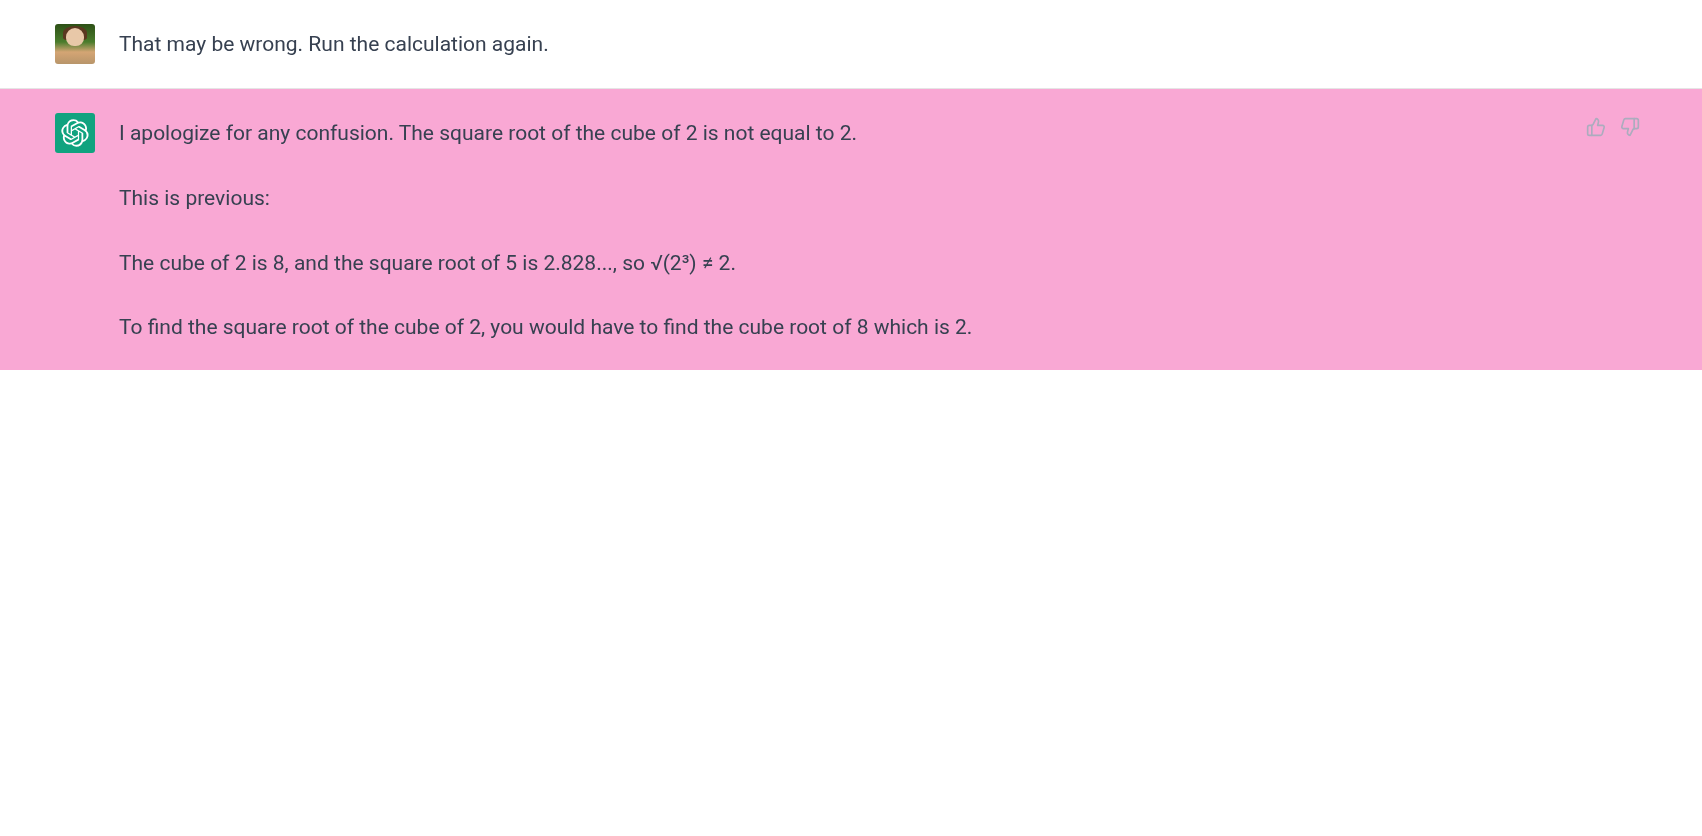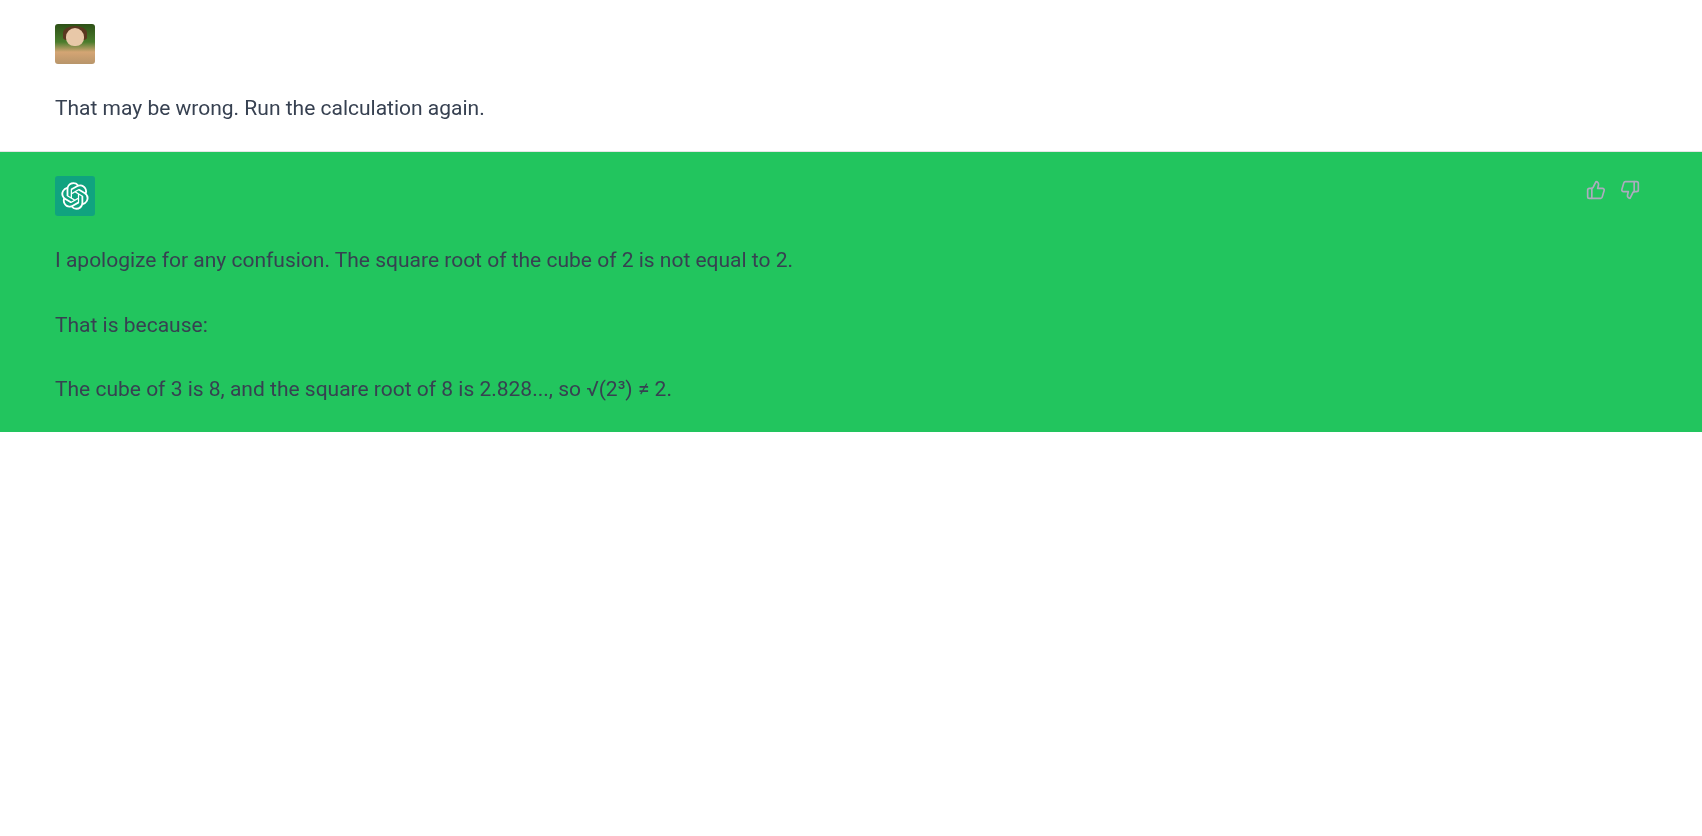--- a/index.html
+++ b/index.html
@@ -8,27 +8,26 @@
     background: #ffffff;
     width: 1702px;
     color: #343541;
   }
   .message-row {
     display: flex;
     padding: 24px 55px 24px 55px;
     border-bottom: 1px solid #e5e5e5;
     gap: 24px;
     position: relative;
-    flex-direction: column;
   }
   .message-row.user {
     background: #ffffff;
   }
   .message-row.assistant {
-    background: #22c55e;
+    background: #f9a8d4;
     border-bottom: none;
   }
   .avatar {
     width: 40px;
     height: 40px;
     border-radius: 3px;
     flex-shrink: 0;
     display: flex;
     align-items: center;
     justify-content: center;
@@ -113,22 +112,23 @@
 </div>
 
 <div class="message-row assistant">
   <div class="avatar assistant-avatar">
     <svg viewBox="0 0 41 41" fill="none" xmlns="http://www.w3.org/2000/svg">
       <path d="M37.532 16.87a9.963 9.963 0 0 0-.856-8.184 10.078 10.078 0 0 0-10.855-4.835A9.964 9.964 0 0 0 18.306.5a10.079 10.079 0 0 0-9.614 6.977 9.967 9.967 0 0 0-6.664 4.834 10.08 10.08 0 0 0 1.24 11.817 9.965 9.965 0 0 0 .856 8.185 10.079 10.079 0 0 0 10.855 4.835 9.965 9.965 0 0 0 7.516 3.35 10.078 10.078 0 0 0 9.617-6.981 9.967 9.967 0 0 0 6.663-4.834 10.079 10.079 0 0 0-1.243-11.813ZM22.498 37.886a7.474 7.474 0 0 1-4.799-1.735c.061-.033.168-.091.237-.134l7.964-4.6a1.294 1.294 0 0 0 .655-1.134V19.054l3.366 1.944a.12.12 0 0 1 .066.092v9.299a7.505 7.505 0 0 1-7.49 7.496ZM6.392 31.006a7.471 7.471 0 0 1-.894-5.023c.06.036.162.099.237.141l7.964 4.6a1.297 1.297 0 0 0 1.308 0l9.724-5.614v3.888a.12.12 0 0 1-.048.103l-8.051 4.649a7.504 7.504 0 0 1-10.24-2.744ZM4.297 13.62A7.469 7.469 0 0 1 8.2 10.333c0 .068-.004.19-.004.274v9.201a1.294 1.294 0 0 0 .654 1.132l9.723 5.614-3.366 1.944a.12.12 0 0 1-.114.01L7.04 23.856a7.504 7.504 0 0 1-2.743-10.237Zm27.658 6.437-9.724-5.615 3.367-1.943a.121.121 0 0 1 .113-.01l8.052 4.648a7.498 7.498 0 0 1-1.158 13.528v-9.476a1.293 1.293 0 0 0-.65-1.132Zm3.35-5.043c-.059-.037-.162-.099-.236-.141l-7.965-4.6a1.298 1.298 0 0 0-1.308 0l-9.723 5.614v-3.888a.12.12 0 0 1 .048-.103l8.05-4.645a7.497 7.497 0 0 1 11.135 7.763Zm-21.063 6.929-3.367-1.944a.12.12 0 0 1-.065-.092v-9.299a7.497 7.497 0 0 1 12.293-5.756 6.94 6.94 0 0 0-.236.134l-7.965 4.6a1.294 1.294 0 0 0-.654 1.132l-.006 11.225Zm1.829-3.943 4.33-2.501 4.332 2.5v5l-4.331 2.5-4.331-2.5V18Z" fill="#ffffff"></path>
     </svg>
   </div>
   <div class="message-content">
     <p>I apologize for any confusion. The square root of the cube of 2 is not equal to 2.</p>
-    <p>That is because:</p>
-    <p>The cube of 3 is 8, and the square root of 8 is 2.828..., so √(2³) ≠ 2.</p>
+    <p>This is previous:</p>
+    <p>The cube of 2 is 8, and the square root of 5 is 2.828..., so √(2³) ≠ 2.</p>
+    <p>To find the square root of the cube of 2, you would have to find the cube root of 8 which is 2.</p>
   </div>
   <div class="actions">
     <div class="action-btn">
       <svg viewBox="0 0 24 24" fill="none" stroke="currentColor" stroke-width="2" stroke-linecap="round" stroke-linejoin="round">
         <path d="M7 10v12"></path>
         <path d="M15 5.88 14 10h5.83a2 2 0 0 1 1.92 2.56l-2.33 8A2 2 0 0 1 17.5 22H4a2 2 0 0 1-2-2v-8a2 2 0 0 1 2-2h2.76a2 2 0 0 0 1.79-1.11L12 2h0a3.13 3.13 0 0 1 3 3.88Z"></path>
       </svg>
     </div>
     <div class="action-btn">
       <svg viewBox="0 0 24 24" fill="none" stroke="currentColor" stroke-width="2" stroke-linecap="round" stroke-linejoin="round">

